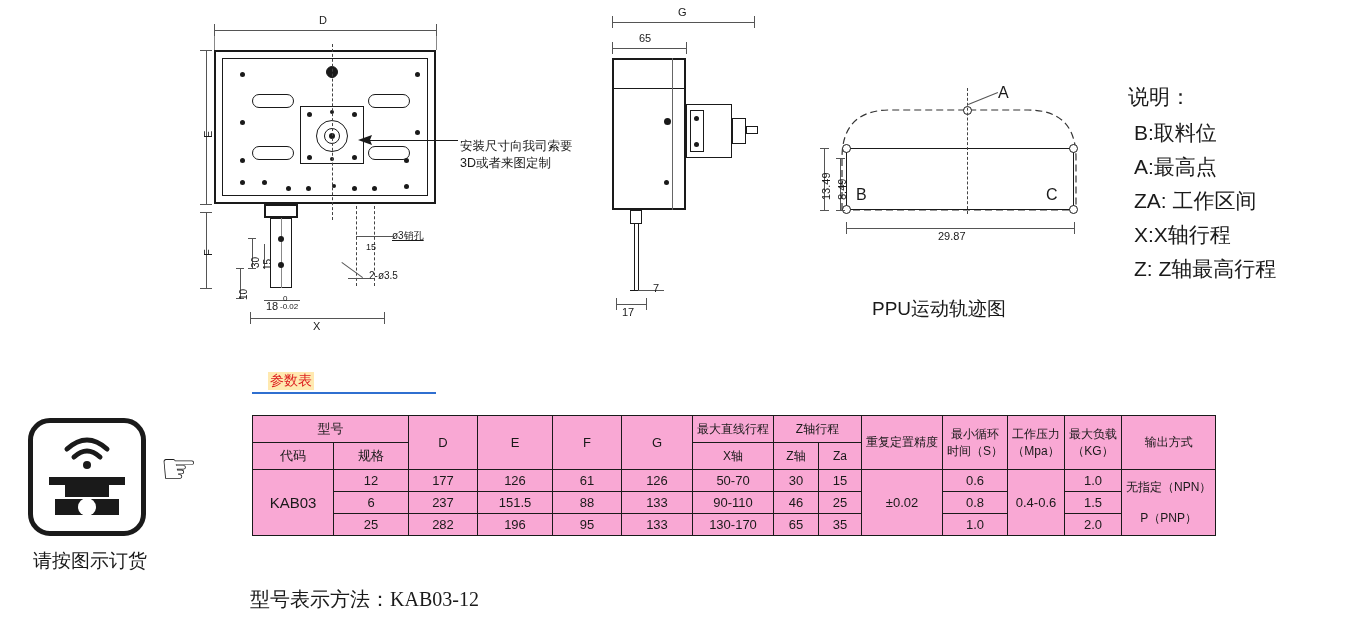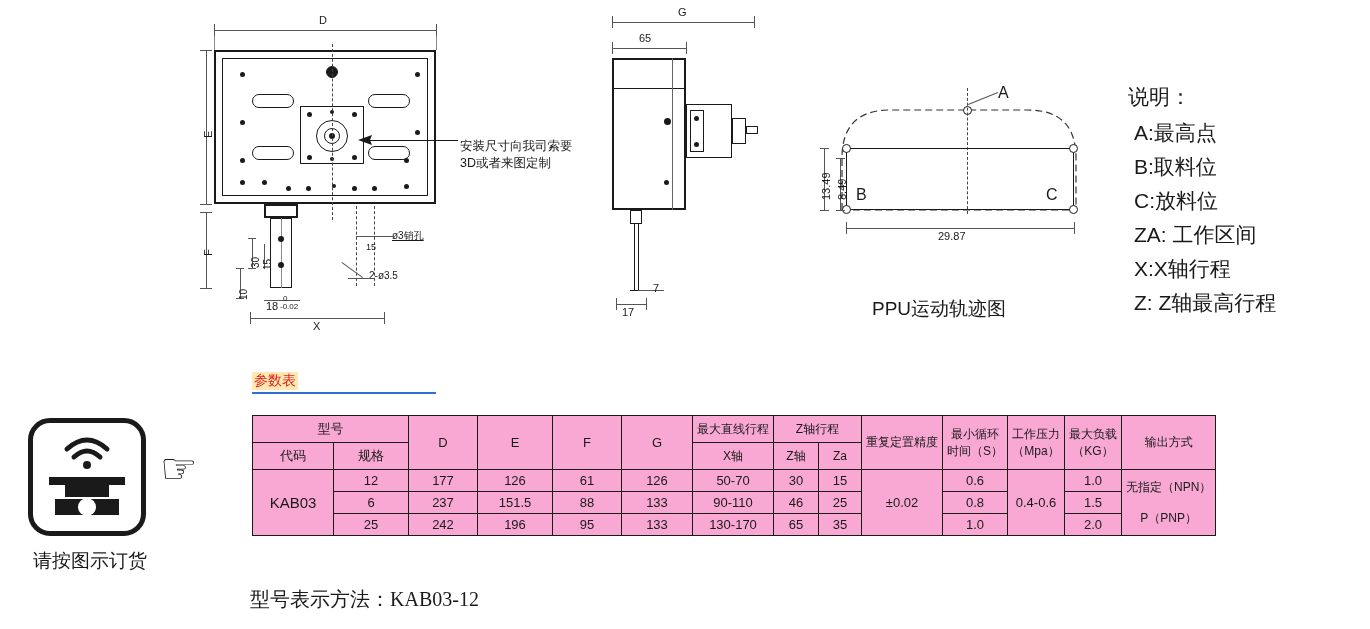--- a/index.html
+++ b/index.html
@@ -69,21 +69,21 @@
   .ppu-caption {
     position: absolute;
     font-size: 19px;
     color: #1a1a1a;
     white-space: nowrap;
   }
 
   
   #param-label {
     position: absolute;
-    left: 252px;
+    left: 268px;
     top: 372px;
     font-size: 14px;
     color: #d22;
     background: #ffe9b0;
     padding: 0 2px;
   }
   #param-underline {
     position: absolute;
     left: 252px;
     top: 392px;
@@ -337,23 +337,22 @@
     <div class="thin-h" style="left:846px; top:228px; width:228px;"></div>
     <div class="thin-v" style="left:846px; top:222px; height:12px;"></div>
     <div class="thin-v" style="left:1074px; top:222px; height:12px;"></div>
     <div class="dim-txt" style="left:938px; top:230px; font-size:11px;">29.87</div>
 
     <div class="ppu-caption" style="left:872px; top:296px;">PPU运动轨迹图</div>
   </div>
 
   <div id="legend">
     <div class="legend-title">说明：</div>
+    <div class="legend-item">B:取料位</div>
     <div class="legend-item">A:最高点</div>
-    <div class="legend-item">B:取料位</div>
-    <div class="legend-item">C:放料位</div>
     <div class="legend-item">ZA: 工作区间</div>
     <div class="legend-item">X:X轴行程</div>
     <div class="legend-item">Z: Z轴最高行程</div>
   </div>
 
   <div id="param-label">参数表</div>
   <div id="param-underline"></div>
 
   <table class="spec">
     <tbody>
@@ -413,21 +412,21 @@
       <td>88</td>
       <td>133</td>
       <td>90-110</td>
       <td>46</td>
       <td>25</td>
       <td>0.8</td>
       <td>1.5</td>
     </tr>
     <tr>
       <td>25</td>
-      <td>242</td>
+      <td>282</td>
       <td>196</td>
       <td>95</td>
       <td>133</td>
       <td>130-170</td>
       <td>65</td>
       <td>35</td>
       <td>1.0</td>
       <td>2.0</td>
     </tr>
   </tbody>

